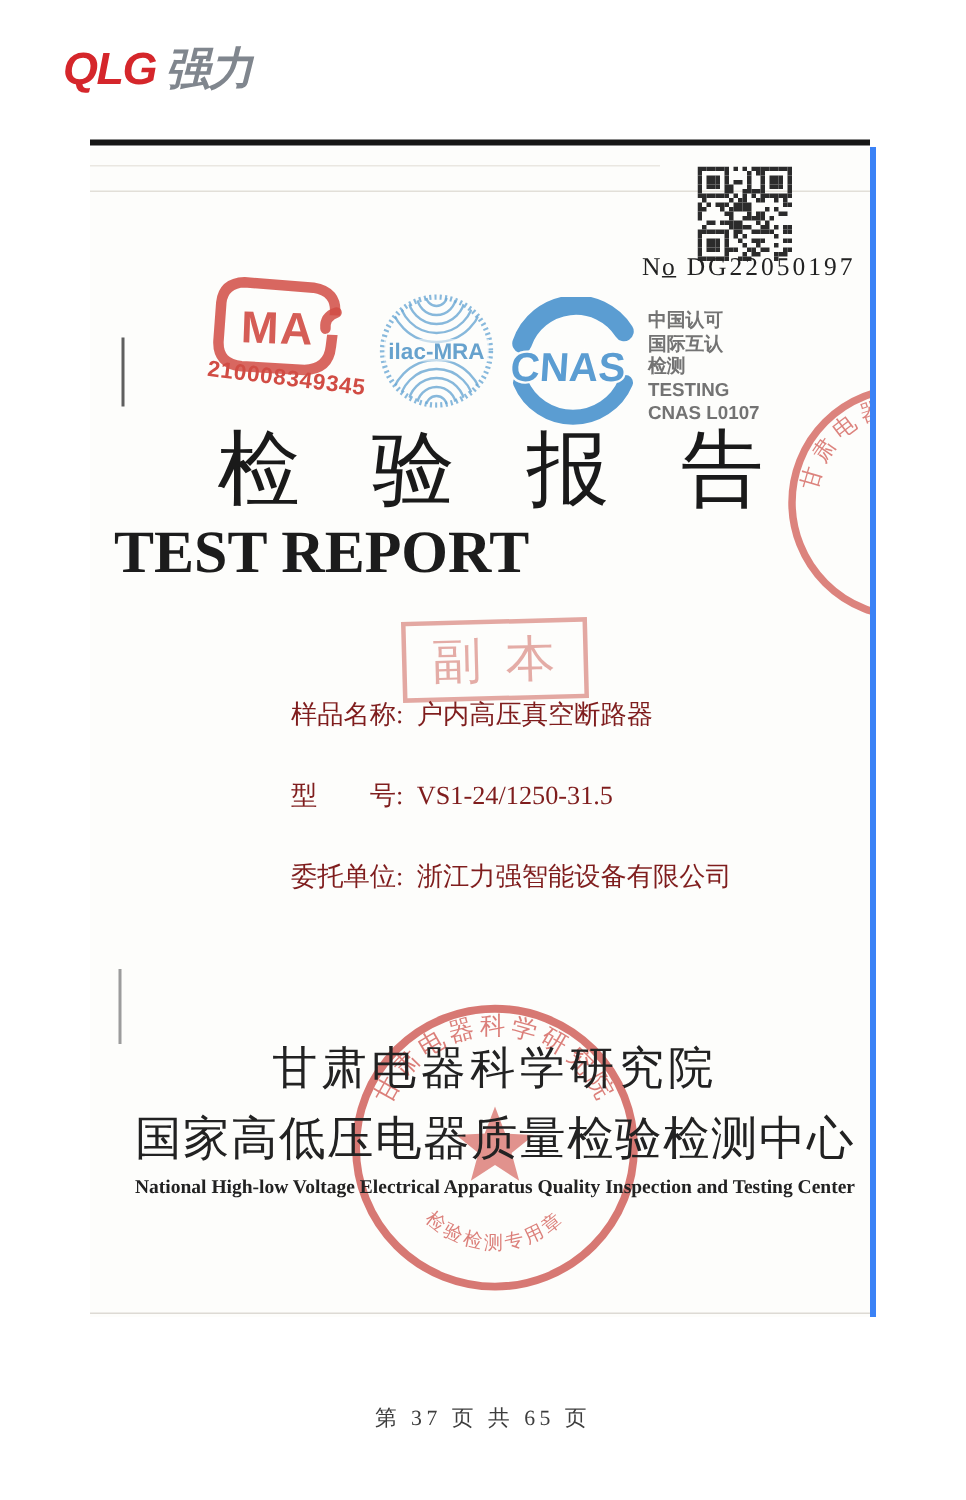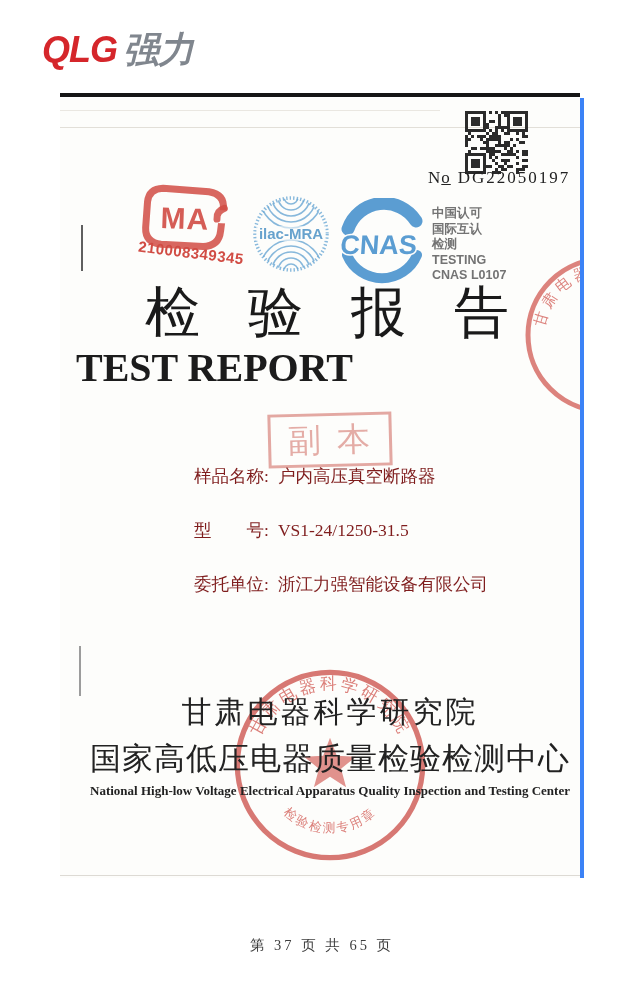--- a/index.html
+++ b/index.html
@@ -1,21 +1,21 @@
 <!DOCTYPE html>
 <html><head>
 <meta charset="utf-8">
 <style>
   html,body{margin:0;padding:0;background:#ffffff;}
   .canvas{position:relative;width:644px;height:1000px;background:#ffffff;overflow:hidden;
           font-family:"Liberation Serif","DejaVu Serif",serif;}
 
   
   .logo{position:absolute;left:42px;top:26px;font-family:"Liberation Sans","DejaVu Sans",sans-serif;
-        font-style:italic;font-weight:900;font-size:36px;letter-spacing:-1px;white-space:nowrap;}
+        font-style:italic;font-weight:900;font-size:30px;letter-spacing:-1px;white-space:nowrap;}
   .logo .qlg{color:#d5262b;}
   .logo .brand{color:#80868e;margin-left:6px;}
   .top-rule{position:absolute;left:60px;top:93px;width:520px;height:4px;background:#161616;}
 
   
   .page{position:absolute;left:60px;top:98px;width:520px;height:780px;background:#fdfdfb;
         border-right:4px solid #3b82f6;overflow:hidden;}
   .scanline1{position:absolute;left:0;top:12px;width:380px;height:1px;background:#eae7e1;}
   .scanline2{position:absolute;left:0;top:29px;width:100%;height:1px;background:#e2dfd8;}
   .page-bottom-line{position:absolute;left:0;top:777px;width:100%;height:1px;background:#dddad4;}

